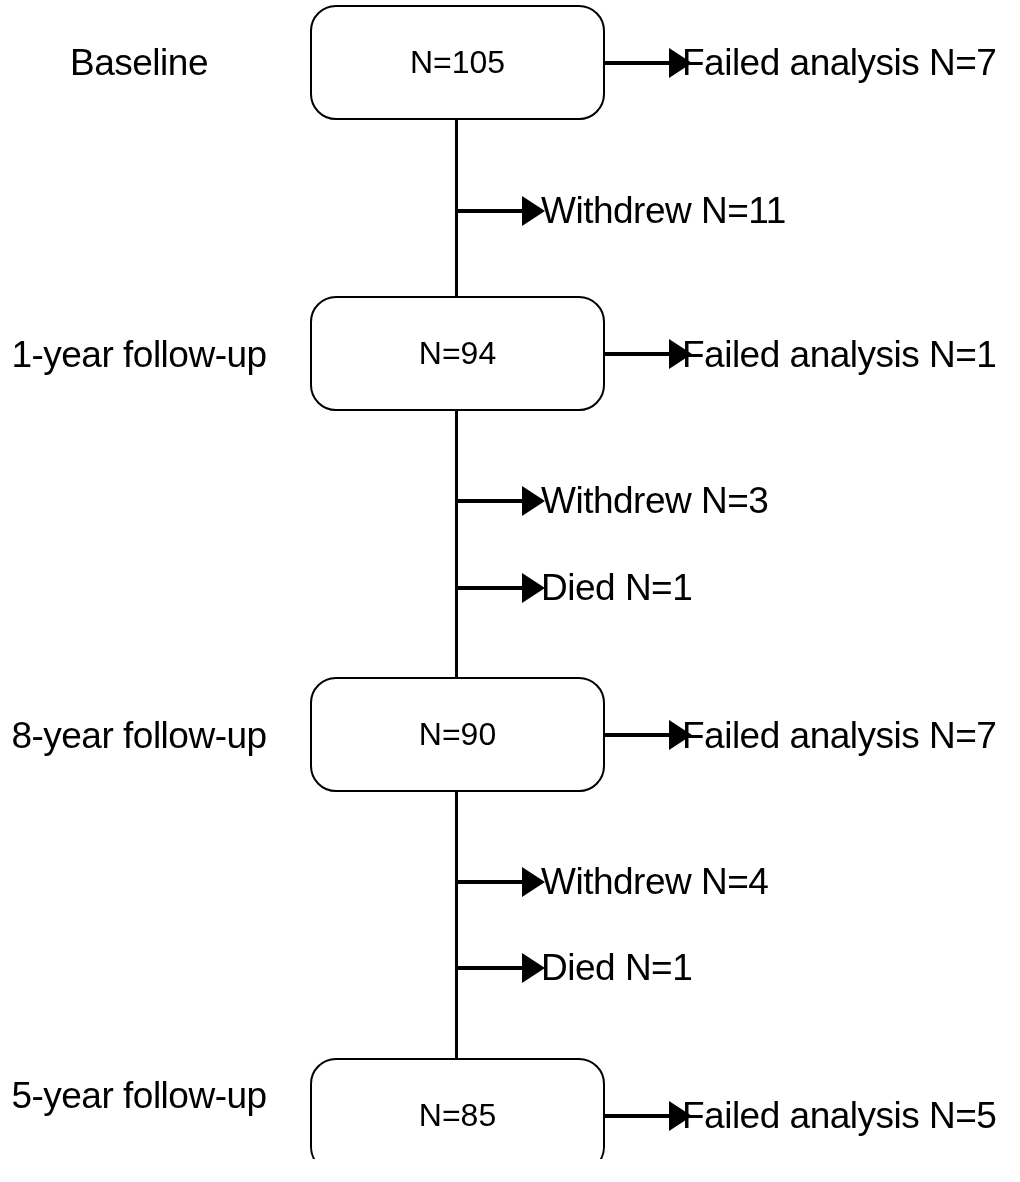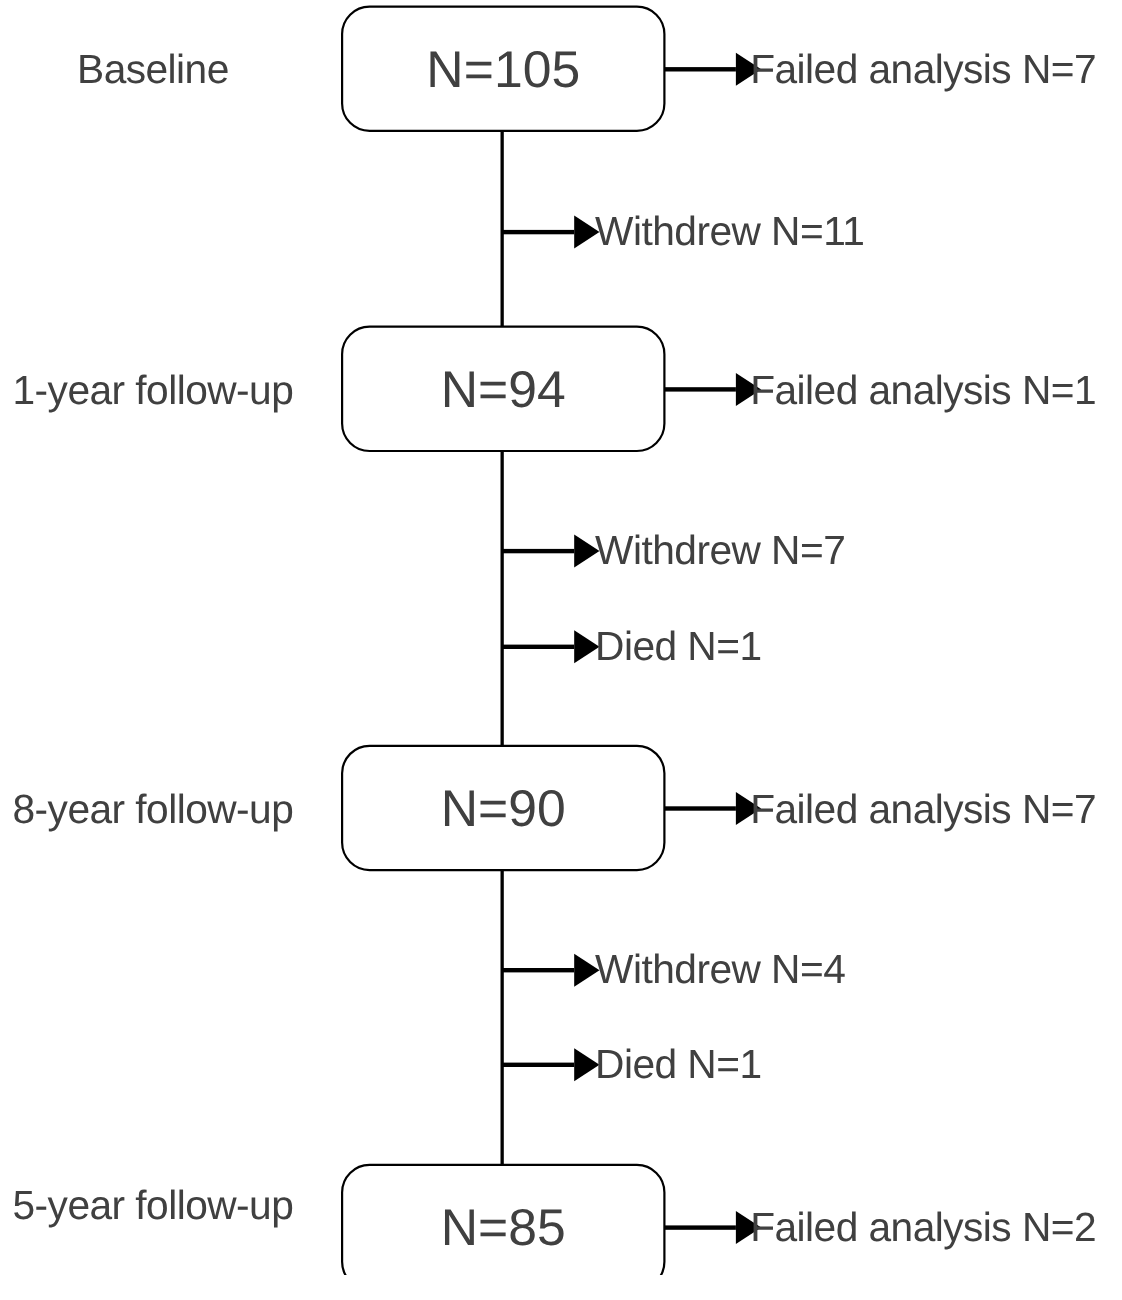--- a/index.html
+++ b/index.html
@@ -7,21 +7,21 @@
     padding: 0;
     background: #ffffff;
     font-family: "Liberation Sans", sans-serif;
   }
   #canvas {
     position: relative;
     width: 1020px;
     height: 1159px;
     background: #ffffff;
     overflow: hidden;
-    color: #404040;
+    color: #000000;
   }
   
   .v-line {
     position: absolute;
     left: 455px;
     top: 62px;
     width: 3px;
     height: 1054px;
     background: #000000;
     z-index: 1;
@@ -35,21 +35,21 @@
     box-sizing: border-box;
     background: #ffffff;
     border: 2.5px solid #000000;
     border-radius: 26px;
     display: flex;
     align-items: center;
     justify-content: center;
     z-index: 2;
   }
   .count-text {
-    font-size: 47px;
+    font-size: 32px;
     letter-spacing: 0px;
     white-space: nowrap;
   }
   
   .stage-label {
     position: absolute;
     left: 0px;
     width: 278px;
     text-align: center;
     transform: translateY(-50%);
@@ -124,21 +124,21 @@
     <div class="right-exit">
       <div class="arrow-stem" style="top:352px"></div>
       <div class="arrow-head" style="top:339px"></div>
       <div class="exit-label" style="top:355px">Failed analysis N=1</div>
     </div>
   </div>
 
   <div class="side-exit">
     <div class="arrow-stem" style="top:499px"></div>
     <div class="arrow-head" style="top:486px"></div>
-    <div class="exit-label" style="top:501px">Withdrew N=7</div>
+    <div class="exit-label" style="top:501px">Withdrew N=3</div>
   </div>
 
   <div class="side-exit">
     <div class="arrow-stem" style="top:586px"></div>
     <div class="arrow-head" style="top:573px"></div>
     <div class="exit-label" style="top:588px">Died N=1</div>
   </div>
 
   <div>
     <div class="stage-label" style="top:736px">8-year follow-up</div>
@@ -165,17 +165,17 @@
   </div>
 
   <div>
     <div class="stage-label" style="top:1096px">5-year follow-up</div>
     <div class="stage-box" style="top:1058px">
       <span class="count-text">N=85</span>
     </div>
     <div class="right-exit">
       <div class="arrow-stem" style="top:1114px"></div>
       <div class="arrow-head" style="top:1101px"></div>
-      <div class="exit-label" style="top:1116px">Failed analysis N=2</div>
+      <div class="exit-label" style="top:1116px">Failed analysis N=5</div>
     </div>
   </div>
 
 </div>
 
 </body></html>

